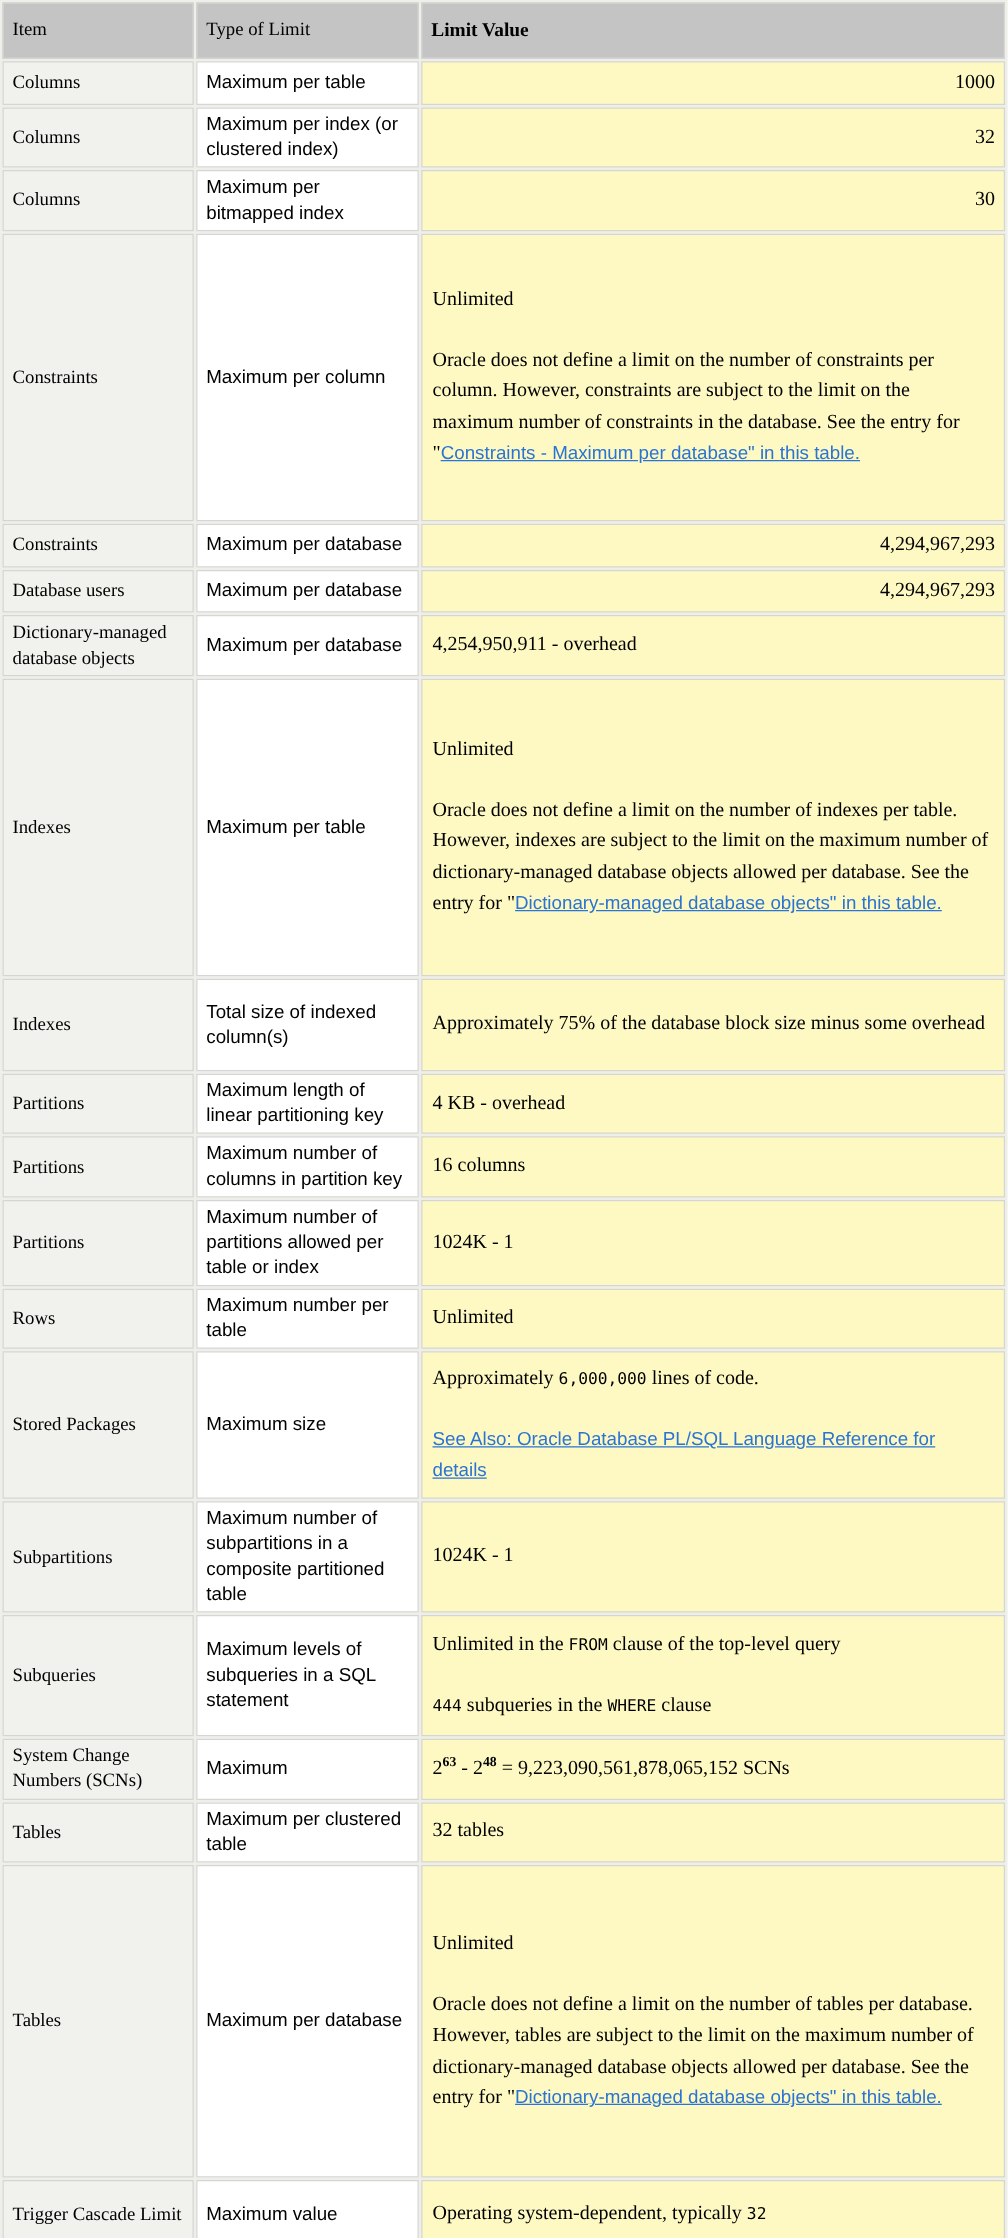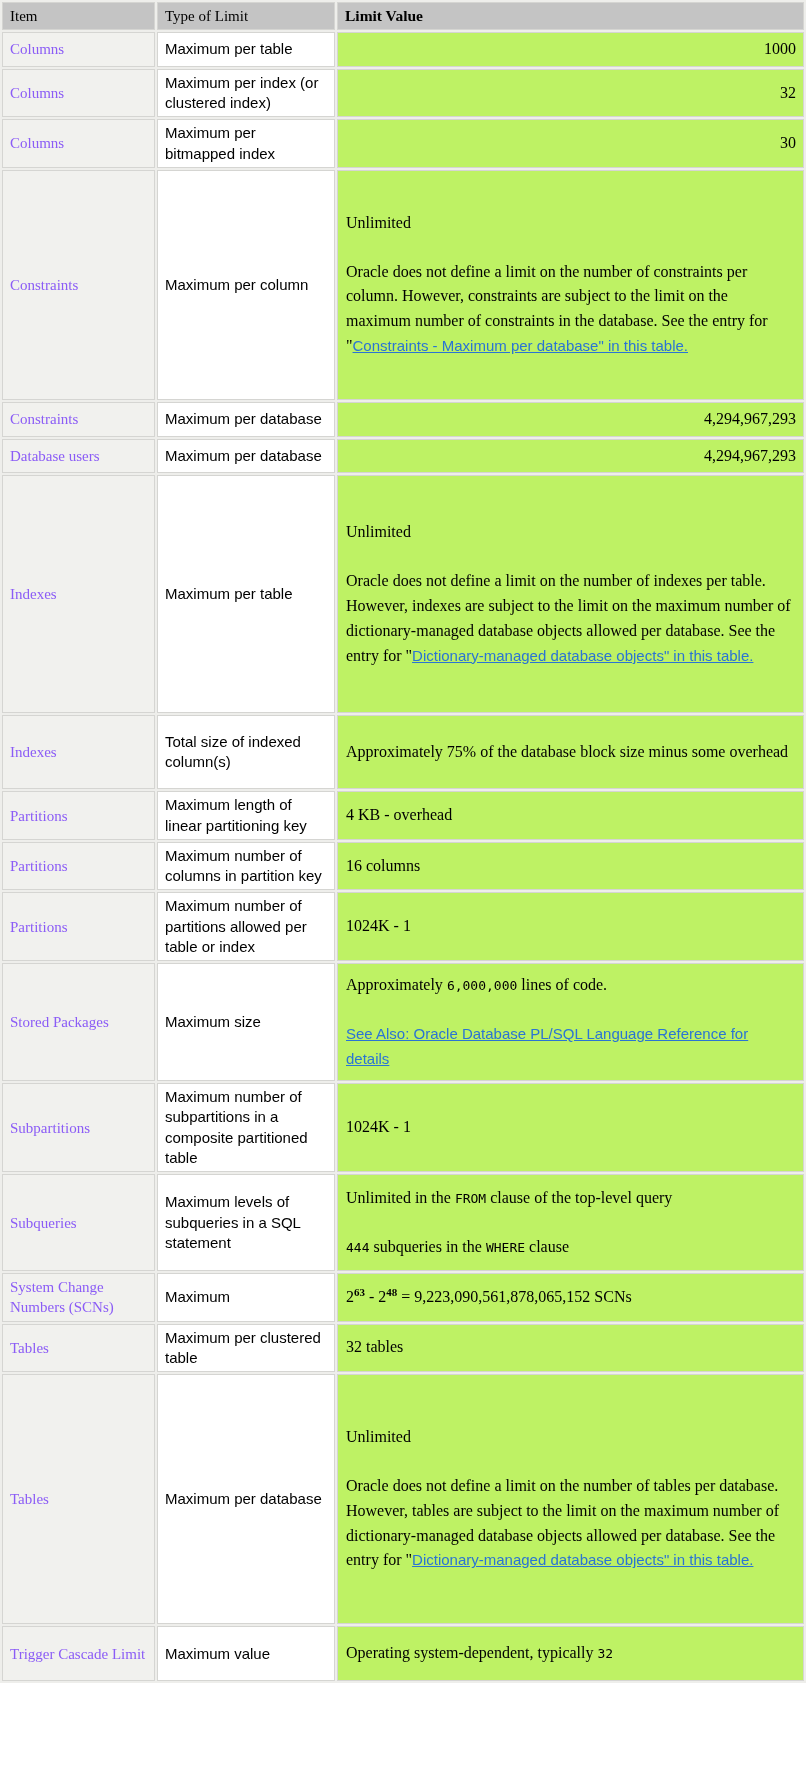--- a/index.html
+++ b/index.html
@@ -13,49 +13,49 @@
     border-collapse: separate;
     border-spacing: 2px;
     background: #eeeeeb;
     table-layout: fixed;
   }
   th, td {
     border: 1px solid #d5d5d2;
     vertical-align: middle;
     overflow: hidden;
   }
-  thead tr { height: 28px; }
+  thead tr { height: 45px; }
   th {
     background: #c4c4c4;
     font-family: "Liberation Serif", serif;
     font-size: 15px;
     font-weight: normal;
     text-align: left;
     padding: 3px 7px;
     color: #000;
   }
   th.bold { font-weight: bold; font-size: 15.5px; margin-top: 47px; }
   td.item {
     background: #f1f1ee;
     font-family: "Liberation Serif", serif;
     font-size: 15px;
     line-height: 1.35;
     padding: 3px 7px;
-    color: #8b5cf6;
+    color: #000000;
   }
   td.type {
     background: #ffffff;
     font-family: Liberation Sans, sans-serif;
     font-size: 15px;
     line-height: 1.35;
     padding: 3px 7px;
     color: #000;
   }
   td.value {
-    background: #bef264;
+    background: #fef9c3;
     font-family: "Liberation Serif", serif;
     font-size: 16px;
     line-height: 1.55;
     padding: 4px 8px;
     color: #000;
   }
   td.value.right { text-align: right; padding-right: 7px; }
   td.value p { margin: 0 0 24px 0; }
   td.value p:last-child { margin-bottom: 0; }
   td.value code {
@@ -129,20 +129,27 @@
           <p><span>4,294,967,293</span></p>
         </td>
       </tr>
       <tr style="height: 27px; padding-left: 48px;">
         <td class="item">Database users</td>
         <td class="type">Maximum per database</td>
         <td class="value right">
           <p><span>4,294,967,293</span></p>
         </td>
       </tr>
+      <tr style="height: 44px;">
+        <td class="item">Dictionary-managed database objects</td>
+        <td class="type">Maximum per database</td>
+        <td class="value">
+          <p><span>4,254,950,911 - overhead</span></p>
+        </td>
+      </tr>
       <tr style="height: 238px;">
         <td class="item">Indexes</td>
         <td class="type">Maximum per table</td>
         <td class="value">
           <p><span>Unlimited</span></p>
           <p><span>Oracle does not define a limit on the number of indexes per table. However, indexes are subject to the limit on the maximum number of dictionary-managed database objects allowed per database. See the entry for "</span><a href="#">Dictionary-managed database objects" in this table.</a></p>
         </td>
       </tr>
       <tr style="height: 74px;">
         <td class="item">Indexes</td>
@@ -163,20 +170,27 @@
         <td class="type">Maximum number of columns in partition key</td>
         <td class="value">
           <p><span>16 columns</span></p>
         </td>
       </tr>
       <tr style="height: 68px;">
         <td class="item">Partitions</td>
         <td class="type">Maximum number of partitions allowed per table or index</td>
         <td class="value">
           <p><span>1024K - 1</span></p>
+        </td>
+      </tr>
+      <tr style="height: 43px;">
+        <td class="item">Rows</td>
+        <td class="type">Maximum number per table</td>
+        <td class="value">
+          <p><span>Unlimited</span></p>
         </td>
       </tr>
       <tr style="height: 118px;">
         <td class="item">Stored Packages</td>
         <td class="type">Maximum size</td>
         <td class="value">
           <p><span>Approximately </span><code>6,000,000</code><span> lines of code.</span></p>
           <p><a href="#">See Also: Oracle Database PL/SQL Language Reference for details</a></p>
         </td>
       </tr>

